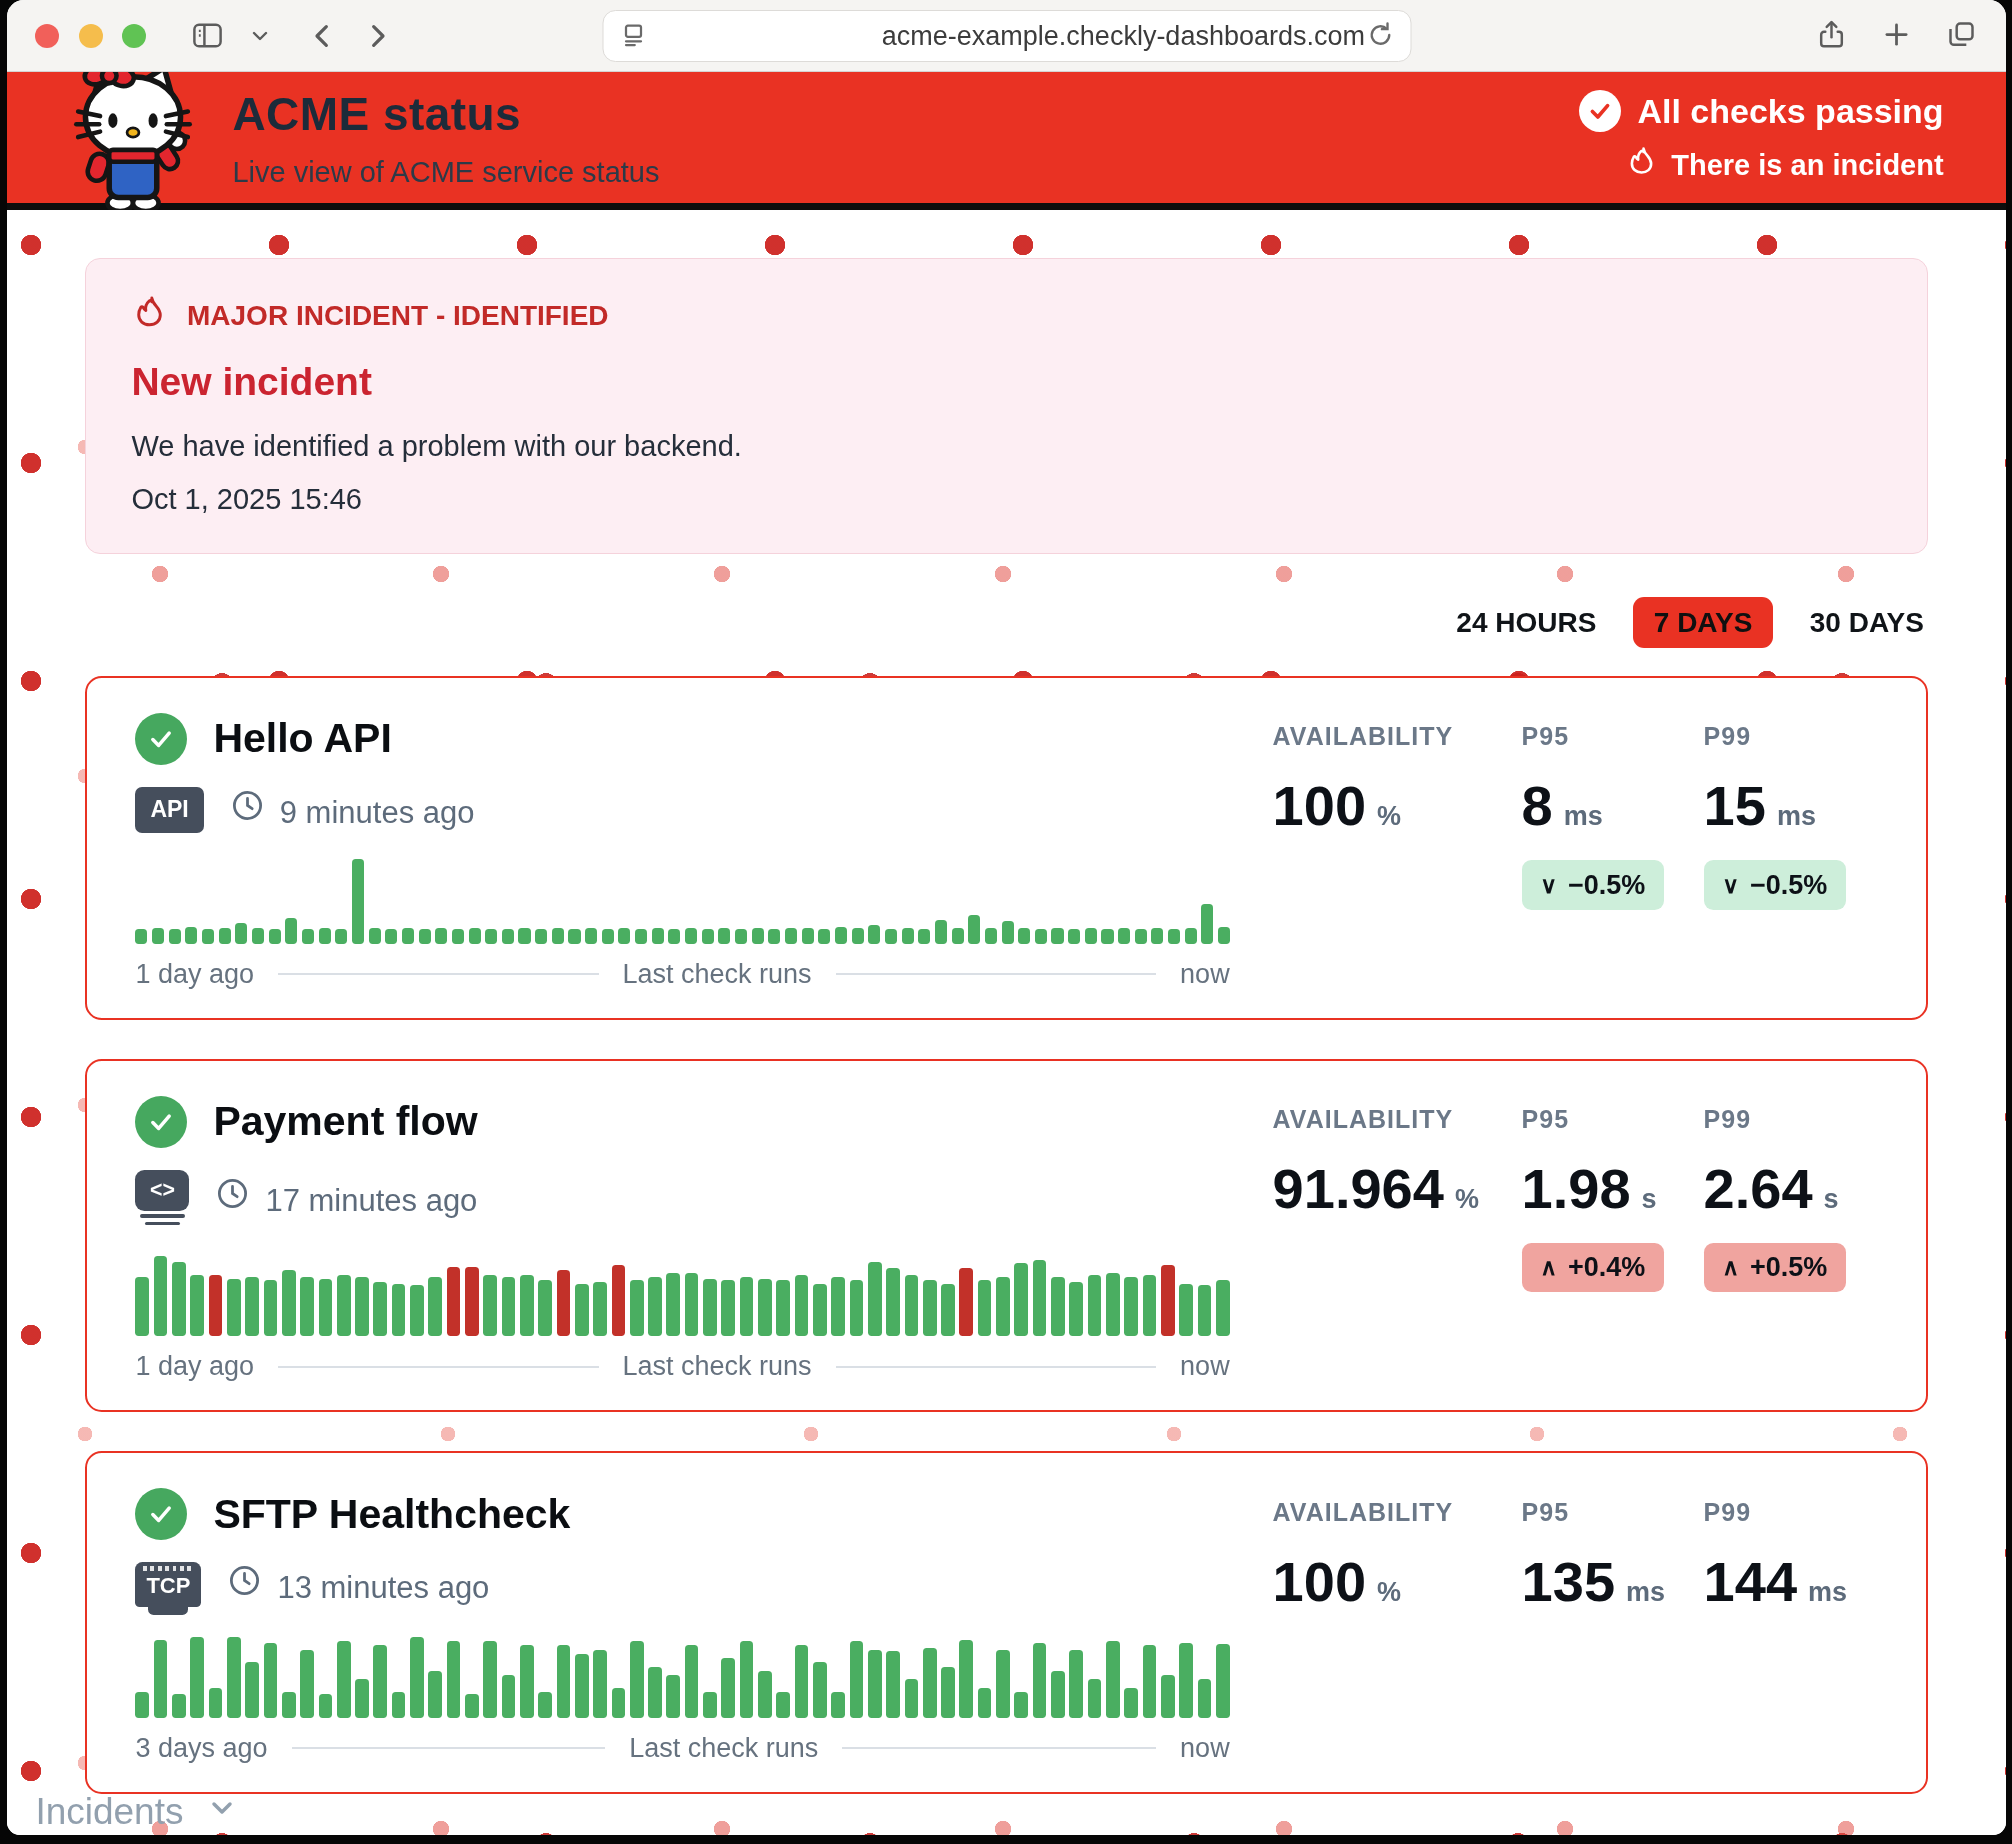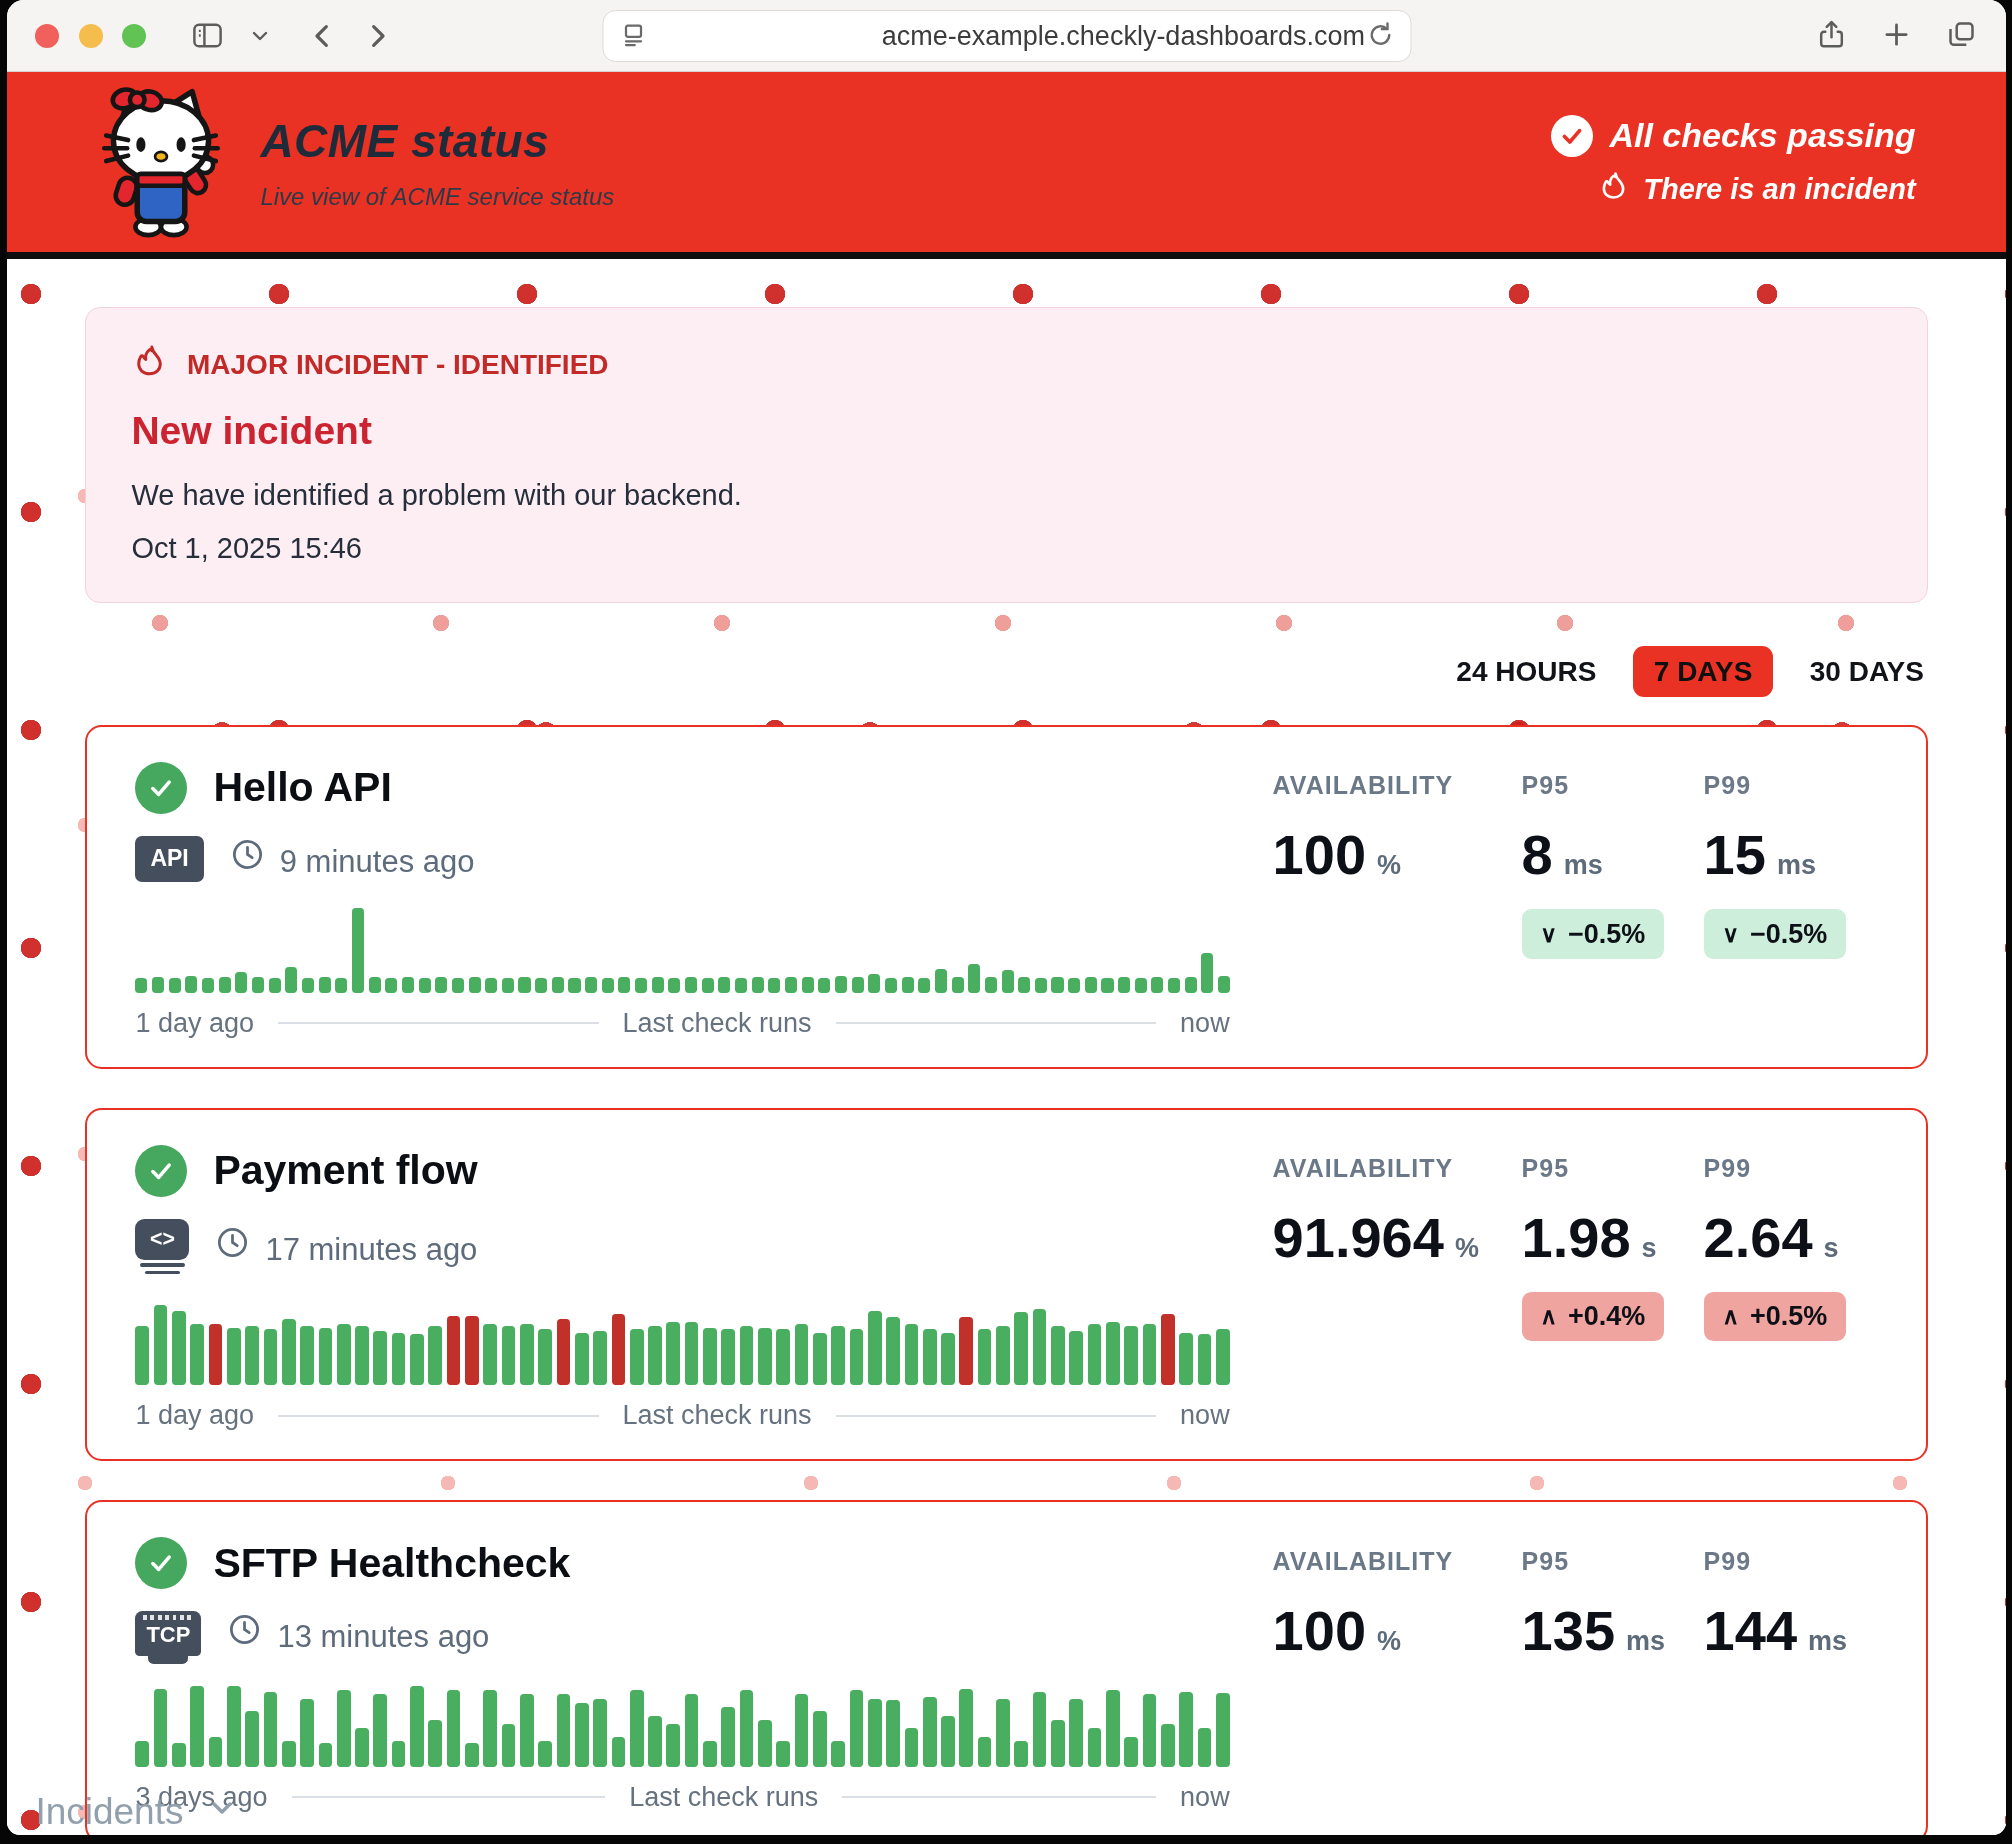--- a/index.html
+++ b/index.html
@@ -15,26 +15,26 @@
   .light { width:24px; height:24px; border-radius:50%; }
   .tl-close { background:#f1605a; } .tl-min { background:#f5bd4c; } .tl-zoom { background:#60c354; }
   .chrome-btn { display:flex; align-items:center; justify-content:center; color:#5c5c5c; margin:0 11px; }
   .urlbar { position:absolute; left:50%; top:10.2px; transform:translateX(-50%);
             width:809px; height:52px; background:#fff; border:0.9px solid #dddbd8; border-radius:13px;
             display:flex; align-items:center; padding:0 15px; color:#4f4f4f; }
   .urlbar .url-text { flex:1; text-align:right; font-size:27px; color:#3c3c3c; }
   .chrome-right { margin-left:auto; display:flex; align-items:center; gap:32px; color:#5c5c5c; }
 
   
-  .header { height:187px; flex:none; background:#e93223; border-bottom:7.4px solid #0d0d0d;
-            display:flex; align-items:center; padding:0 90px;font-style:italic; }
+  .header { height:138px; flex:none; background:#e93223; border-bottom:7.4px solid #0d0d0d;
+            display:flex; align-items:center; padding:0 62px; }
   .logo { width:128px; height:156px; flex:none; }
   .header-titles { margin-left:35px; }
   .site-title { font-size:46px; font-weight:bold; color:#1d2b3a; letter-spacing:.01em; }
-  .site-subtitle { margin-top:15px; font-size:24px; color:#2c3a48; }
+  .site-subtitle { margin-top:15px; font-size:29px; color:#2c3a48; }
   .header-status { margin-left:auto; display:flex; flex-direction:column; align-items:flex-end; gap:13px; color:#fff; }
   .status-main { display:flex; align-items:center; gap:16.7px; font-size:34px; font-weight:bold; }
   .status-check { width:42px; height:42px; border-radius:50%; background:#fff; color:#e93223;
                   display:flex; align-items:center; justify-content:center; }
   .status-sub { display:flex; align-items:center; gap:13px; font-size:29px; font-weight:bold; }
 
   
   .page { flex:1; position:relative; padding:48px 78px 0; overflow:hidden; background-color:#fff;
     background-image:
       radial-gradient(circle 10.2px at 24px 35px,  rgba(204,31,27,.92) 99%, rgba(204,31,27,0) 100%),

